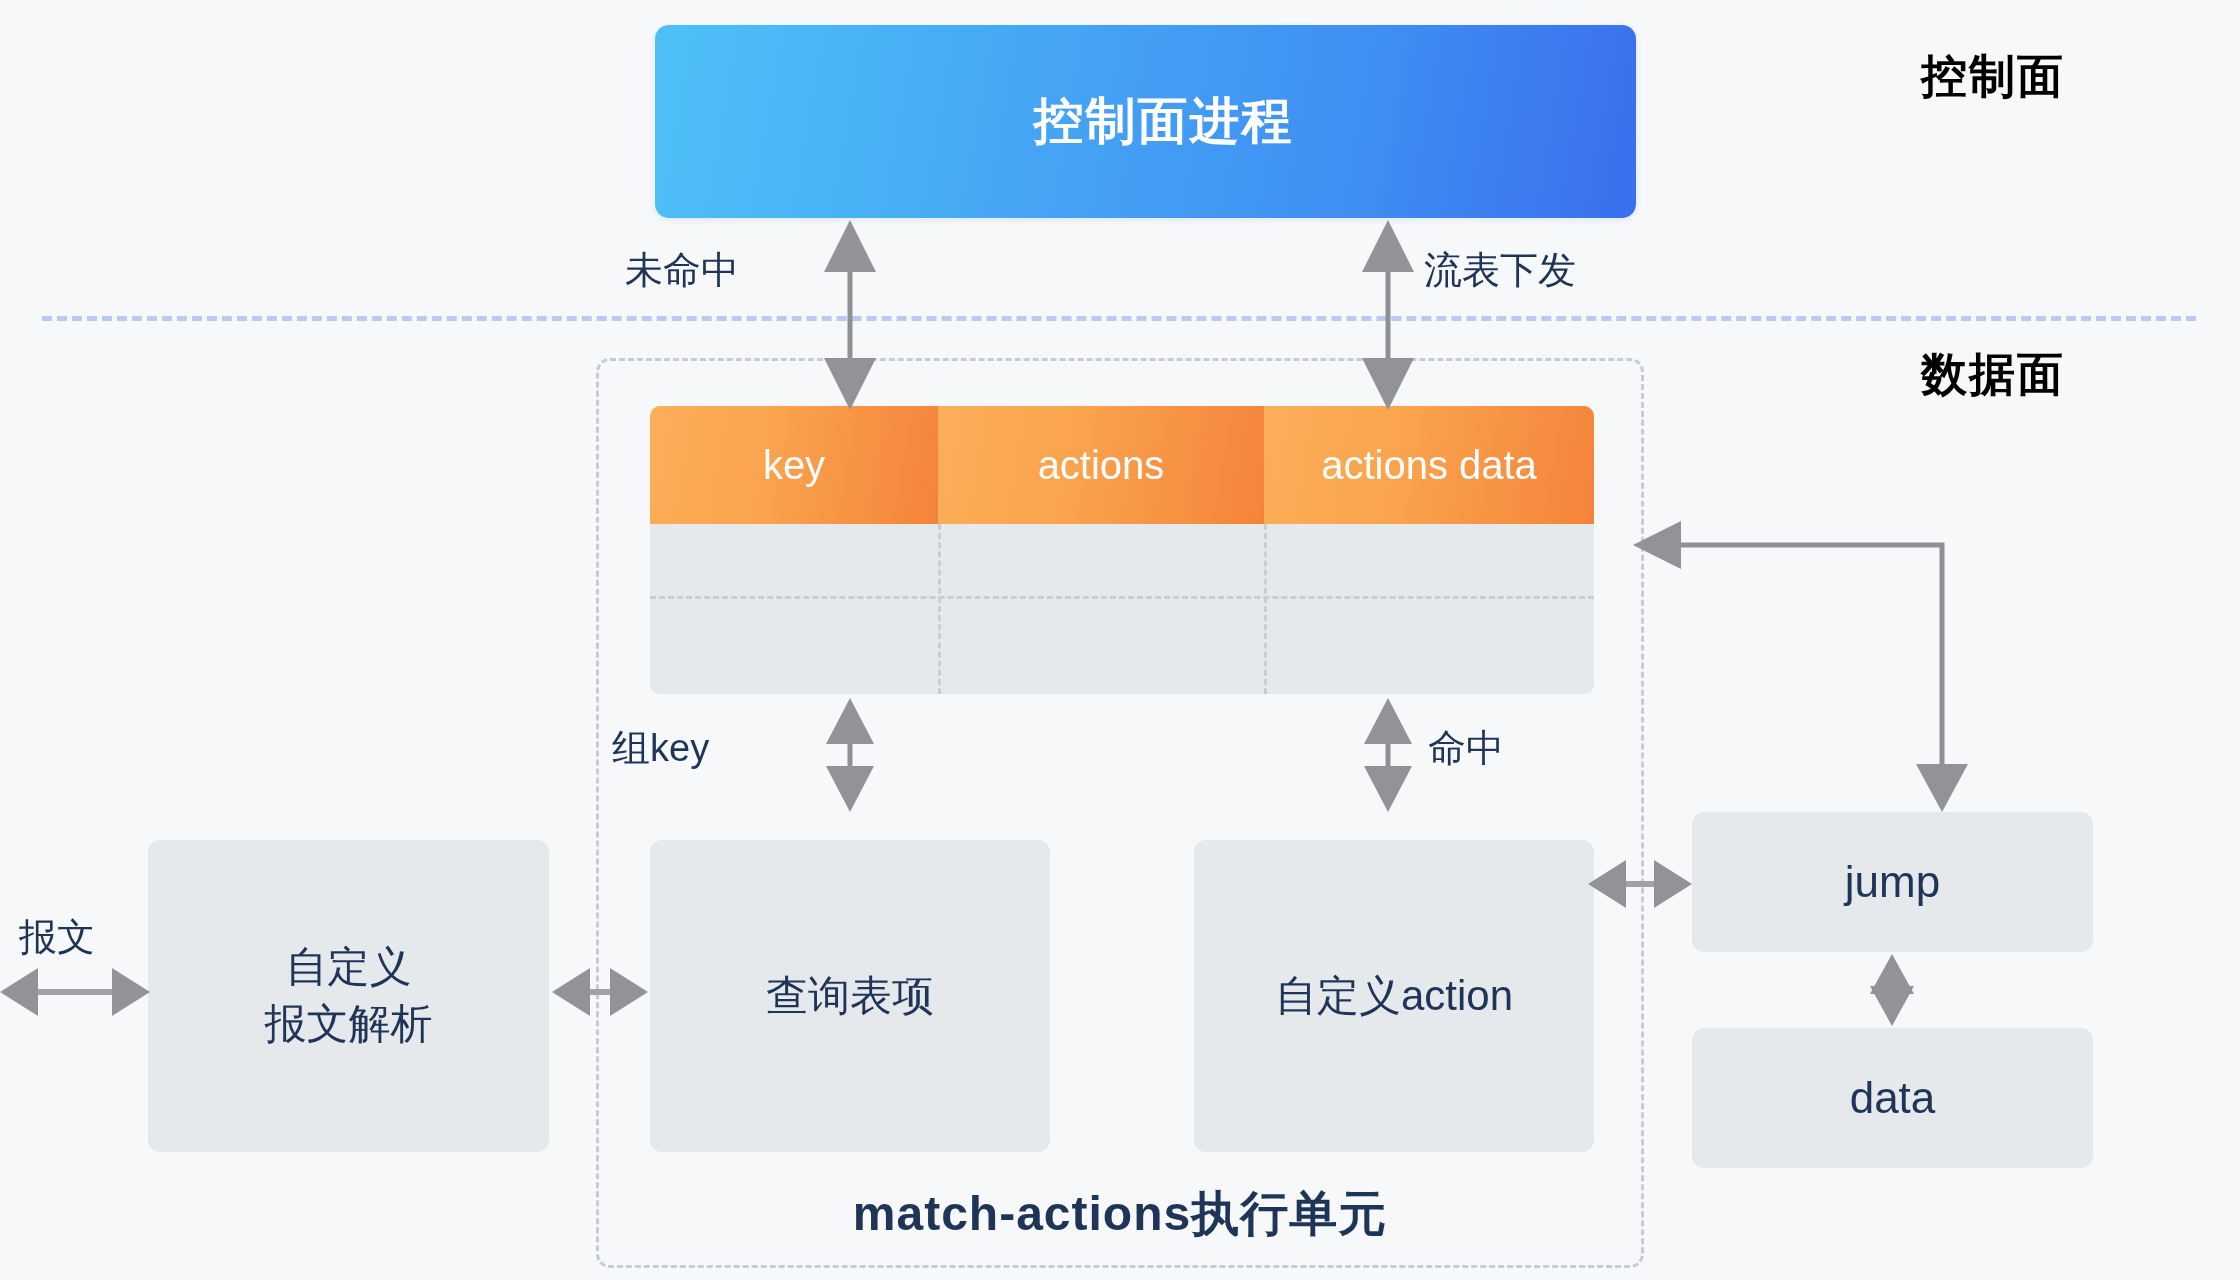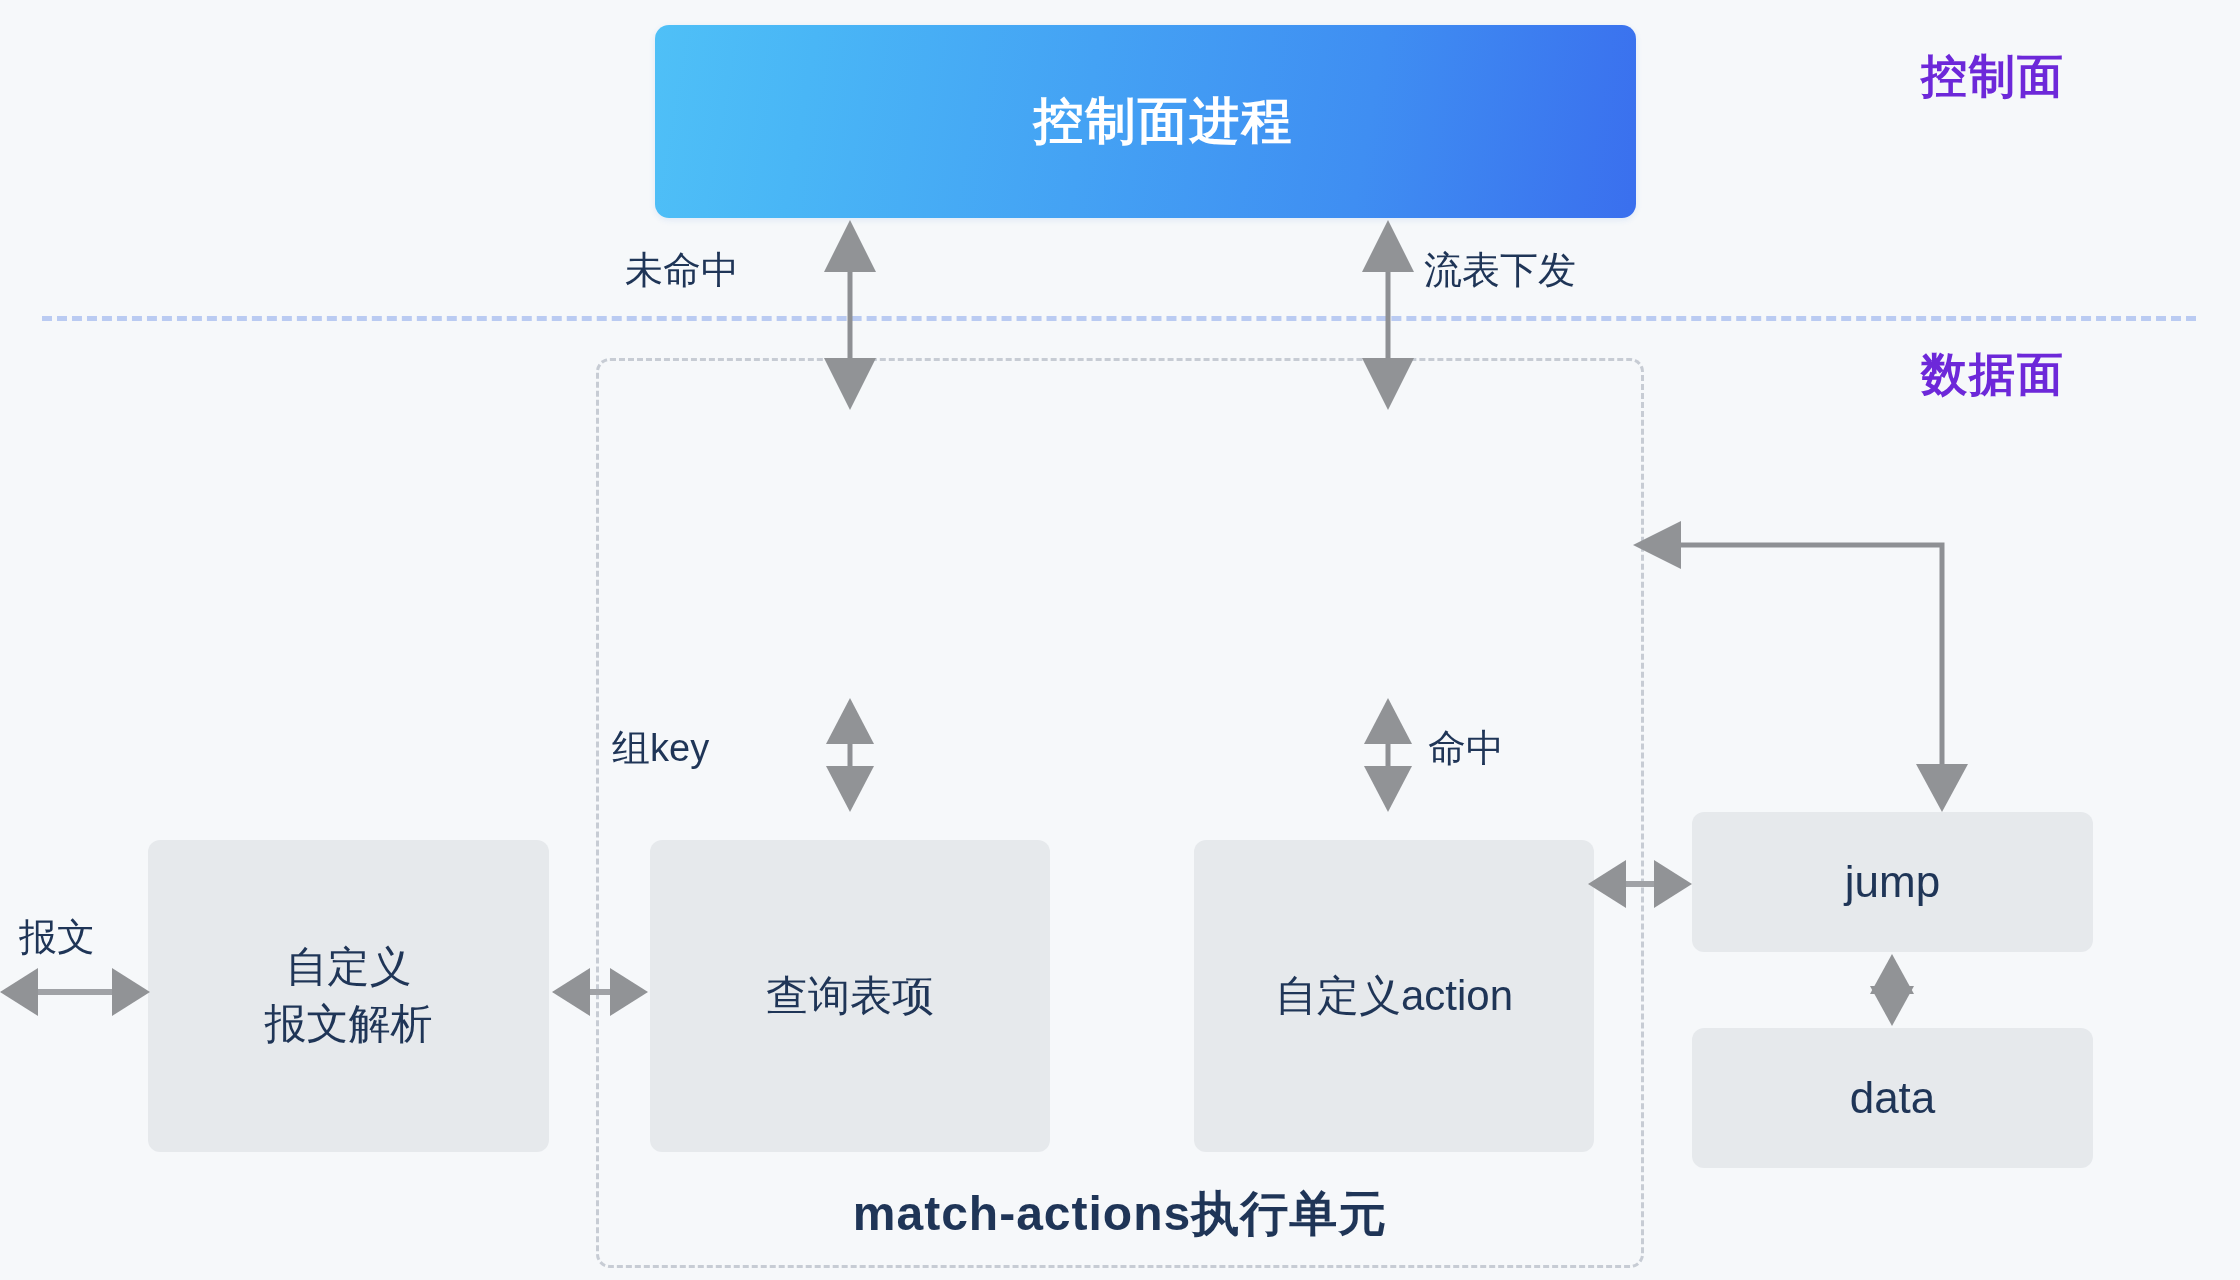--- a/index.html
+++ b/index.html
@@ -32,21 +32,21 @@
   .ctrl-box-label {
     color: #ffffff;
     font-size: 50px;
     font-weight: bold;
     letter-spacing: 2px;
   }
 
   
   .plane-label {
     position: absolute;
-    color: #6d28d9;
+    color: #000000;
     font-size: 46px;
     font-weight: bold;
     letter-spacing: 2px;
     white-space: nowrap;
   }
   #plane-label-control { left: 1921px; top: 46px; }
   #plane-label-data    { left: 1921px; top: 344px; }
 
   
   .plane-divider {
@@ -168,20 +168,32 @@
   <div class="ctrl-box">
     <span class="ctrl-box-label">控制面进程</span>
   </div>
 
   <div class="plane-label" id="plane-label-control">控制面</div>
   <div class="plane-label" id="plane-label-data">数据面</div>
 
   <div class="unit-container"></div>
   <div class="unit-caption">match-actions执行单元</div>
 
+  <div class="flow-table">
+    <div class="flow-head">
+      <div class="flow-head-cell c0">key</div>
+      <div class="flow-head-cell c1">actions</div>
+      <div class="flow-head-cell c2">actions data</div>
+    </div>
+    <div class="flow-body">
+      <div class="vdiv v1"></div>
+      <div class="vdiv v2"></div>
+      <div class="hdiv"></div>
+    </div>
+  </div>
 
   <div class="gbox" id="box-parse">
     <span>
       <span>自定义</span><br>
       <span>报文解析</span>
     </span>
   </div>
 
   <div class="gbox" id="box-groupkey">
     <span>查询表项</span>

